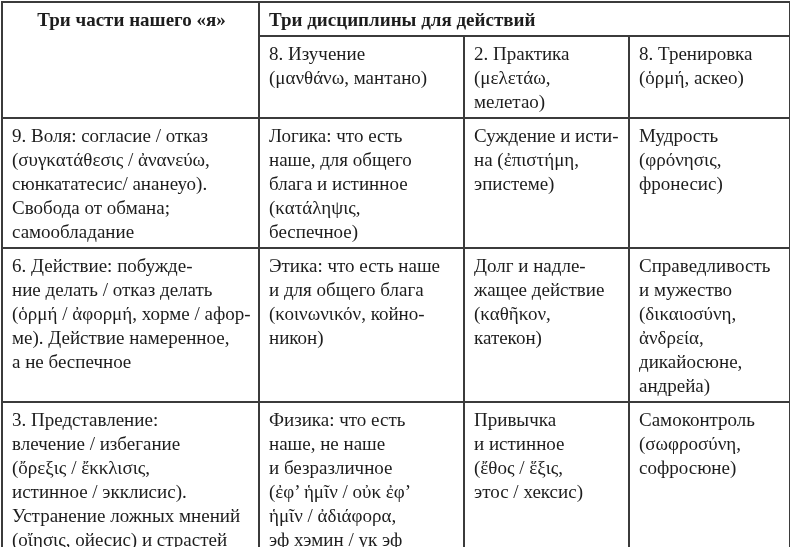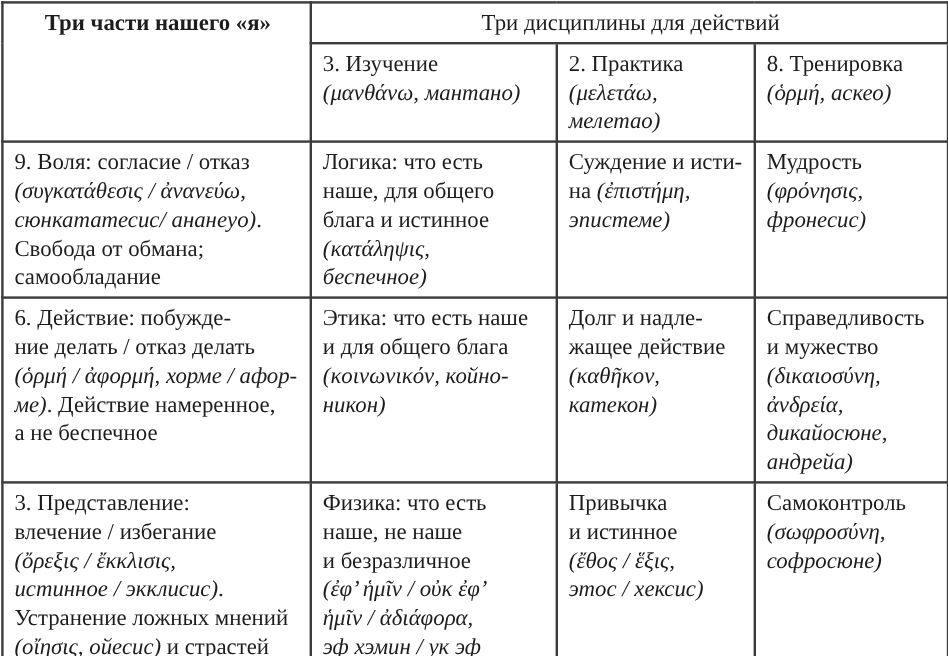--- a/index.html
+++ b/index.html
@@ -37,44 +37,44 @@
   }
   td.corner {
     vertical-align: middle;
     text-align: center;
     font-weight: bold;
     white-space: normal;
     padding: 2px 10px;
   }
   td.span-head {
     vertical-align: middle;
-    text-align: center;
-    font-weight: normal;
+    text-align: left;
+    font-weight: bold;
     white-space: normal;
     padding: 2px 6px;
   }
-  .it { font-style: italic; }
+  .it { }
 </style>
 </head>
 <body>
 
 <table class="stoic">
   <colgroup>
     <col style="width:257px">
     <col style="width:205px">
     <col style="width:165px">
     <col style="width:161px">
   </colgroup>
   <tbody>
     <tr style="height:34px">
       <td class="corner" rowspan="2">Три части нашего «я»</td>
       <td class="span-head" colspan="3">Три дисциплины для действий</td>
     </tr>
     <tr style="height:60px">
-      <td><span>3. Изучение
+      <td><span>8. Изучение
 </span><span class="it">(μανθάνω, мантано)</span></td>
       <td><span>2. Практика
 </span><span class="it">(μελετάω, мелетао)</span></td>
       <td><span>8. Тренировка
 </span><span class="it">(ὁρμή, аскео)</span></td>
     </tr>
     <tr style="height:126px">
       <td><span>9. Воля: согласие / отказ
 </span><span class="it">(συγκατάθεσις / ἀνανεύω,
 сюнкататесис/ ананеуо)</span><span>.

